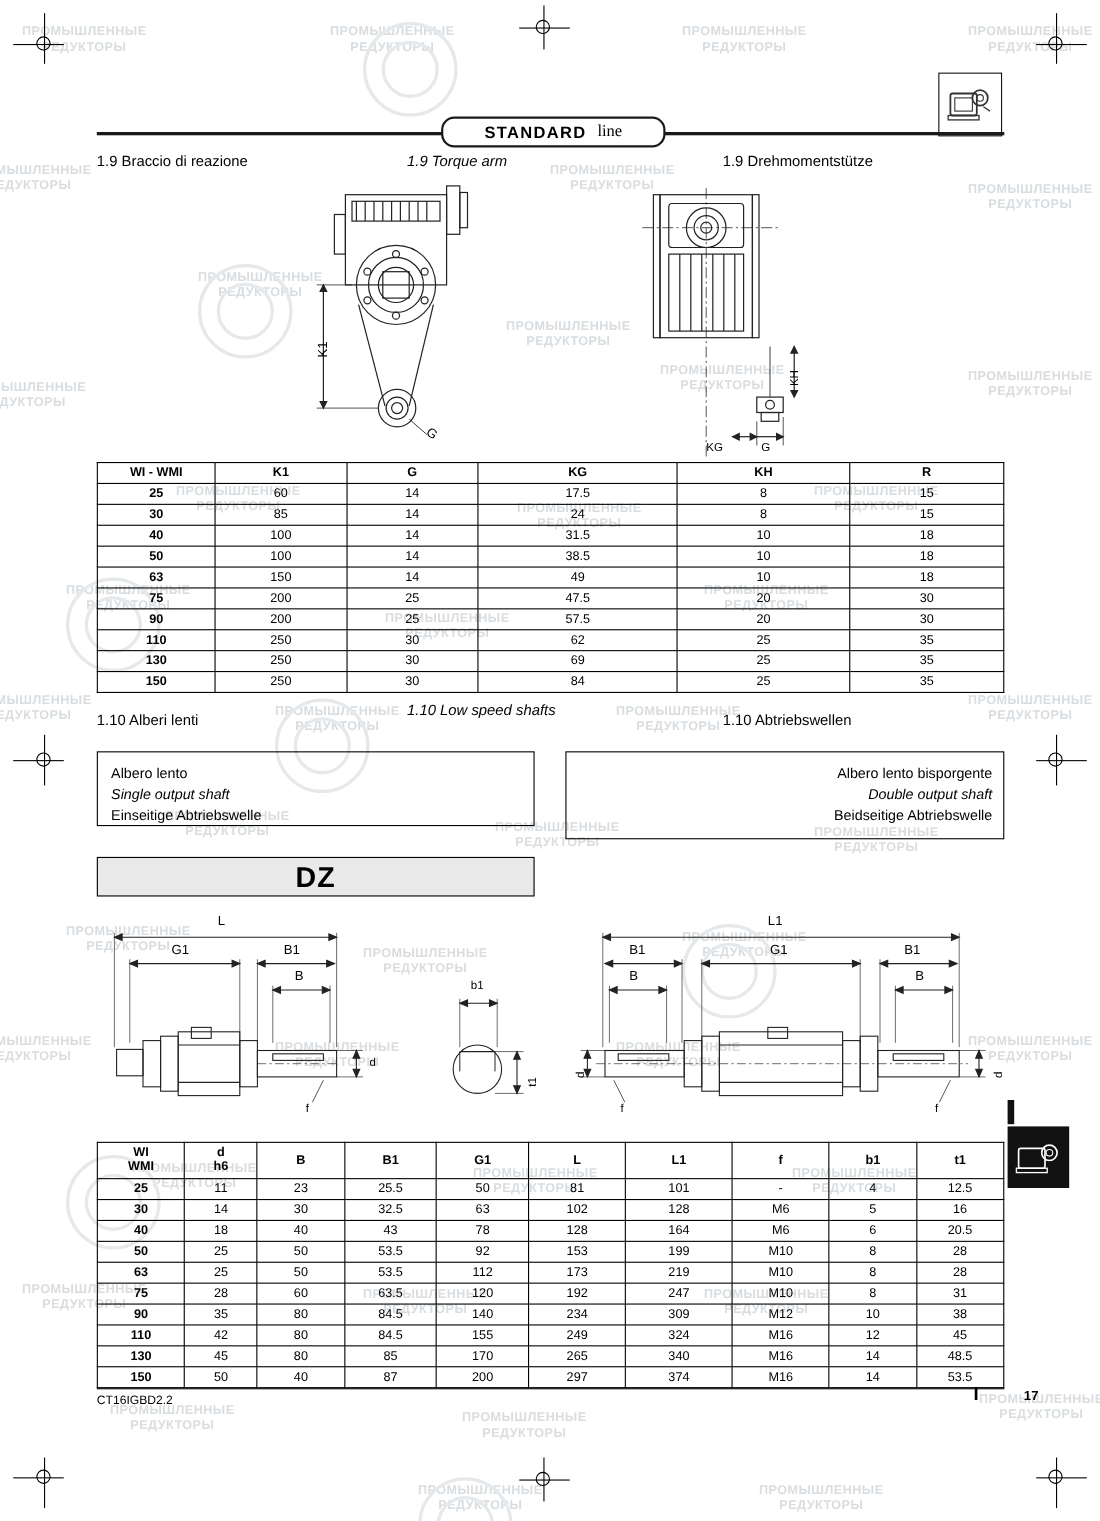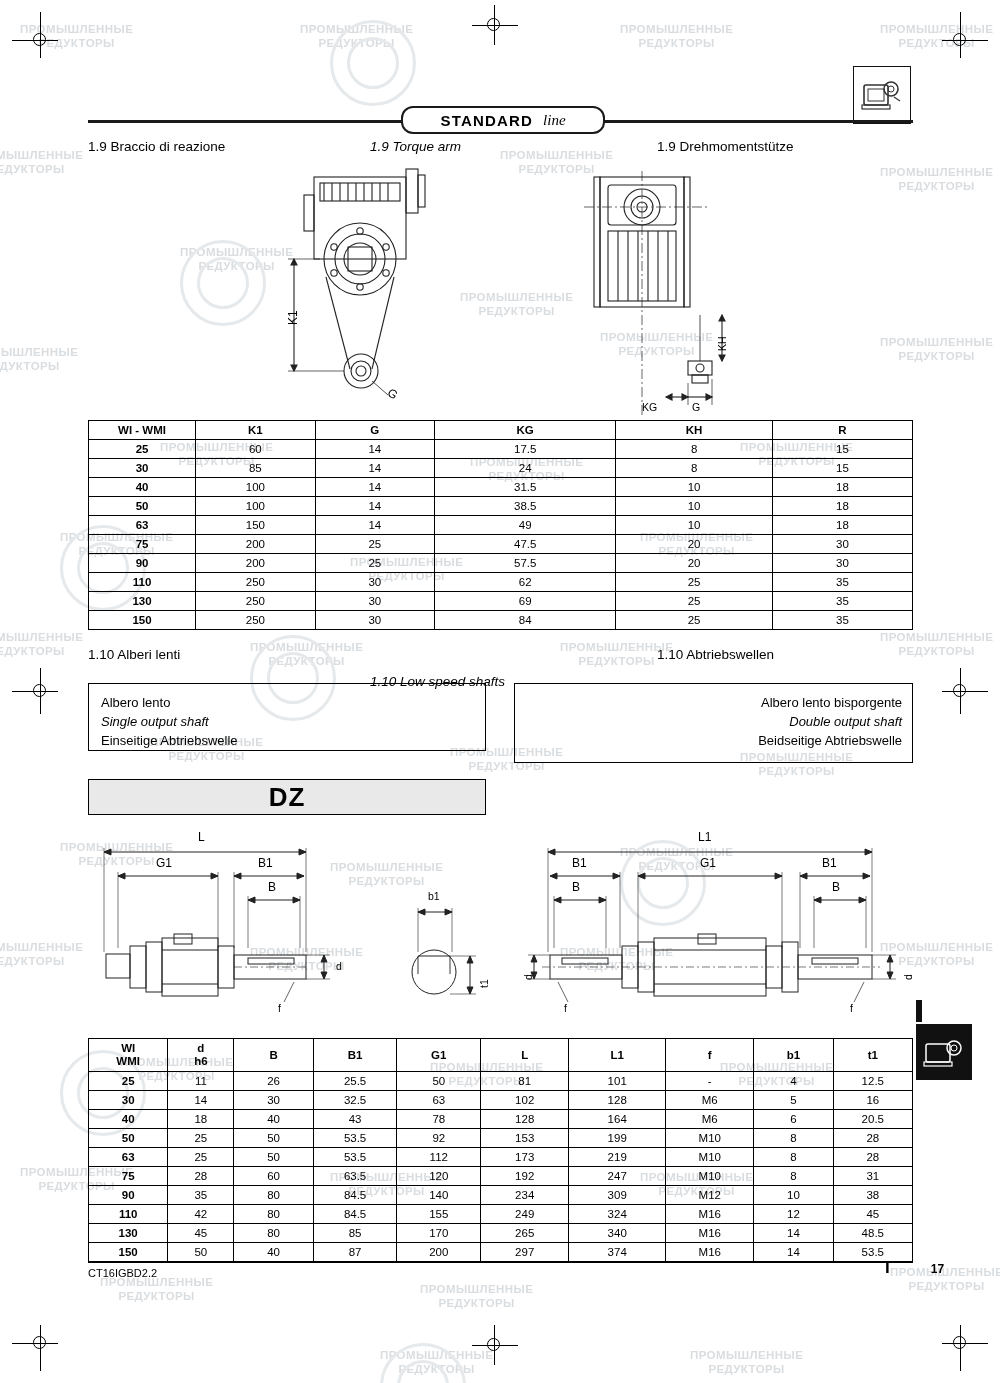--- a/index.html
+++ b/index.html
@@ -40,21 +40,21 @@
   .logo-box svg{display:block;}
 
   .std-bar{position:absolute;left:88px;top:106px;width:825px;height:22px;}
   .std-bar .line{position:absolute;left:0;top:14px;width:825px;height:3px;background:#1a1a1a;}
   .std-pill{
     position:absolute;left:313px;top:0px;width:200px;height:24px;
     background:#fff;border:2px solid #1a1a1a;border-radius:12px;
     display:flex;align-items:center;justify-content:center;gap:10px;
   }
   .std-pill .t1{font-size:15px;font-weight:bold;letter-spacing:1.2px;}
-  .std-pill .t2{font-size:15px;font-style:italic;font-family:"Liberation Serif",serif;text-align:center;}
+  .std-pill .t2{font-size:15px;font-family:"Liberation Serif",serif;text-align:center;}
 
   .sec-head{position:absolute;font-size:13.5px;font-weight:normal;}
   .sec-head.ital{font-style:italic;}
 
   
   table.grid{border-collapse:collapse;position:absolute;background:transparent;}
   table.grid th, table.grid td{
     border:1px solid #000;
     font-size:11.5px;
     text-align:center;
@@ -397,21 +397,21 @@
             <td>250</td>
             <td>30</td>
             <td>84</td>
             <td>25</td>
             <td>35</td>
           </tr>
         </tbody>
     </table>
 
     <div class="sec-head" style="left:88px;top:647px;">1.10 Alberi lenti</div>
-    <div class="sec-head ital" style="left:370px;top:674px;">1.10 Low speed shafts</div>
+    <div class="sec-head ital" style="left:370px;top:638px;">1.10 Low speed shafts</div>
     <div class="sec-head" style="left:657px;top:647px;">1.10 Abtriebswellen</div>
 
     <div class="boxtext" style="left:88px;top:683px;width:398px;height:68px;">
       <div>Albero lento</div>
       <div class="it">Single output shaft</div>
       <div>Einseitige Abtriebswelle</div>
     </div>
     <div class="boxtext" style="left:514px;top:683px;width:399px;height:80px;text-align:right;">
       <div>Albero lento bisporgente</div>
       <div class="it">Double output shaft</div>
@@ -603,21 +603,21 @@
             <th style="width: 11%; height: 32px; line-height: 13px;">L1</th>
             <th style="width: 10%; height: 32px; line-height: 13px;">f</th>
             <th style="width: 9%; height: 32px; line-height: 13px;">b1</th>
             <th style="width: 9%; height: 32px; line-height: 13px;">t1</th>
           </tr>
         </thead>
       <tbody>
           <tr>
             <td class="first">25</td>
             <td>11</td>
-            <td>26</td>
+            <td>23</td>
             <td>25.5</td>
             <td>50</td>
             <td>81</td>
             <td>101</td>
             <td>-</td>
             <td>4</td>
             <td>12.5</td>
           </tr>
           <tr>
             <td class="first">30</td>

